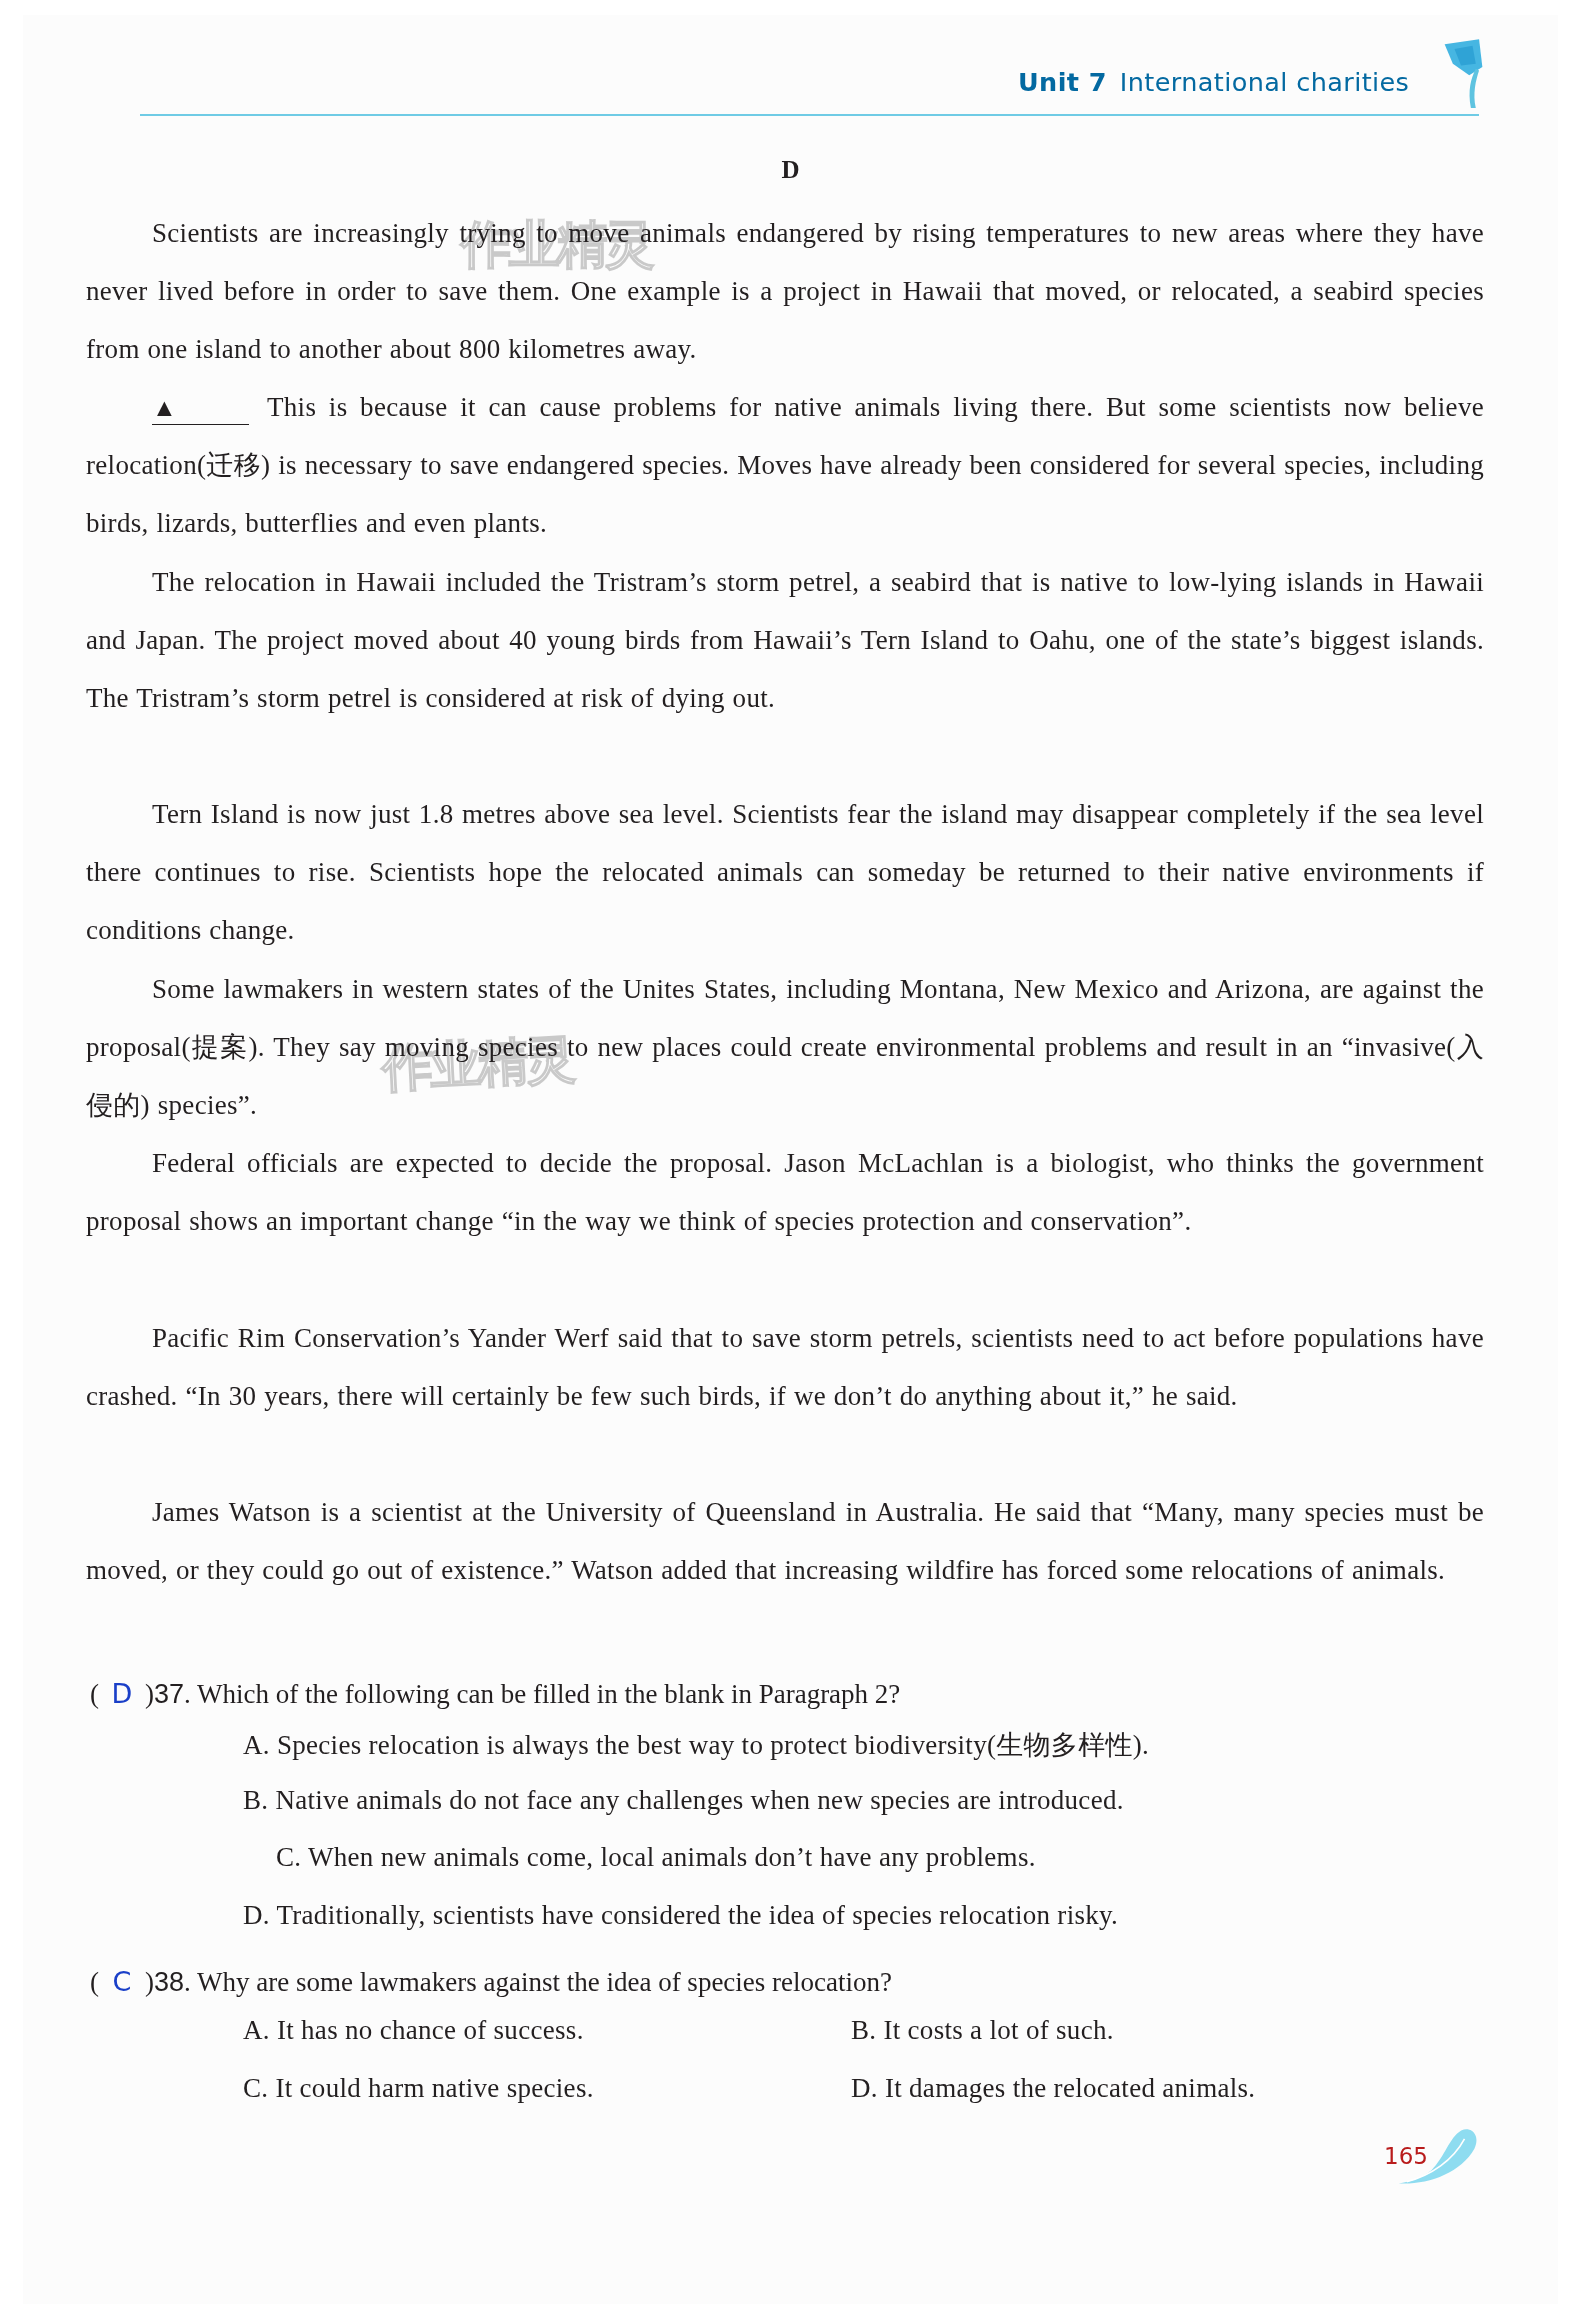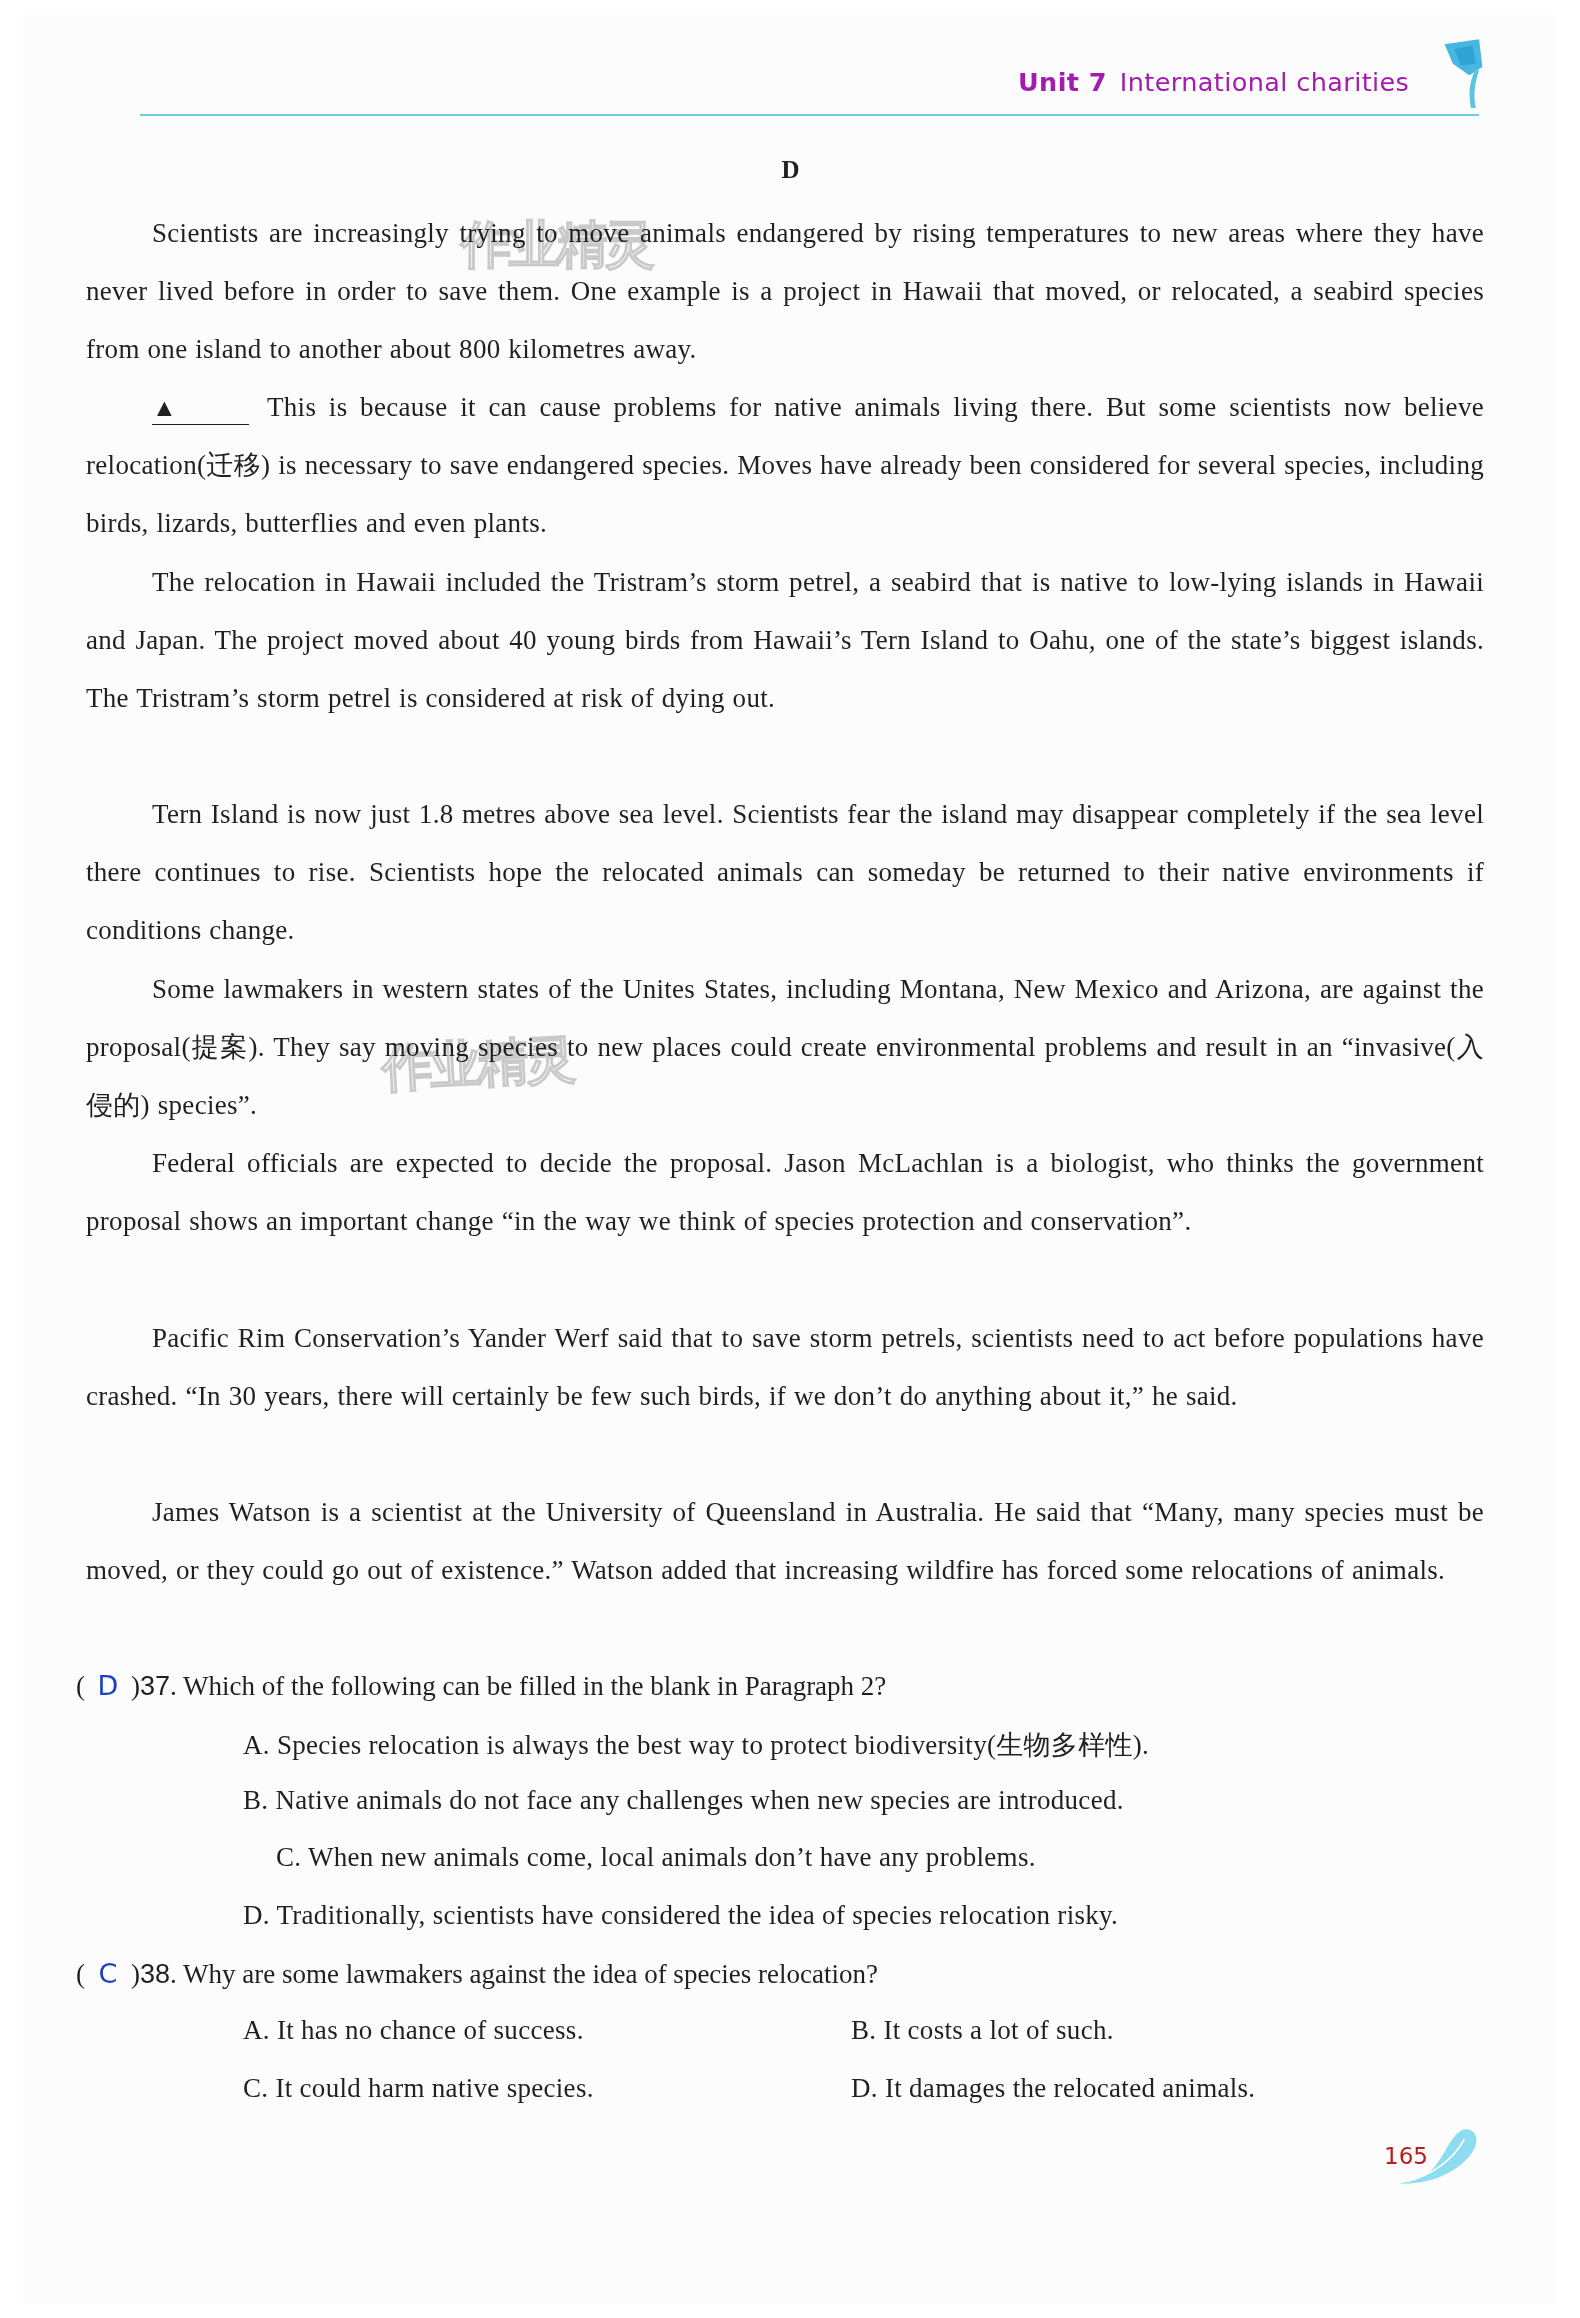--- a/index.html
+++ b/index.html
@@ -1,32 +1,32 @@
 <!DOCTYPE html>
 <html style="font-size:13px"><head>
 <meta charset="utf-8">
 <style>
   html, body { margin:0; padding:0; }
   body { width:1581px; height:2319px; background:#ffffff; position:relative; overflow:hidden;
          font-family:"Liberation Serif","DejaVu Serif",serif; color:#231f20; }
   .page { position:absolute; left:23px; top:15px; width:1535px; height:2289px; background:#fcfcfc; }
   .header { position:absolute; left:1018px; top:67px; font-family:"DejaVu Sans","Liberation Sans",sans-serif;
-            color:#a21caf; font-size:25.5px; letter-spacing:0.4px; white-space:nowrap; }
+            color:#0369a1; font-size:25.5px; letter-spacing:0.4px; white-space:nowrap; }
   .header .unit { font-weight:bold; margin-right:13px; }
   .header .title { font-weight:normal; }
   .cap-icon { position:absolute; left:1443px; top:39px; width:41px; height:71px; }
   .rule { position:absolute; left:140px; top:114px; width:1339px; height:1.6px; background:#6fcbe5; }
   .section-letter { position:absolute; left:0; width:1581px; top:156px; text-align:center;
                     font-weight:bold; font-size:25px; }
   .para { position:absolute; left:86px; width:1398px; font-size:27px; line-height:58px;
           text-align:justify; text-align-last:left; letter-spacing:0.3px; word-spacing:0.8px; }
   .para .first { display:inline-block; width:66px; }
   .blank { display:inline-block; width:97px; border-bottom:1.6px solid #231f20; text-align:center;
            line-height:33px; margin-right:18px; margin-left:66px; font-size:25px; }
-  .q { position:absolute; left:76px; font-size:27px; white-space:nowrap; }
+  .q { position:absolute; left:90px; font-size:27px; white-space:nowrap;margin-top:8px; }
   .q .answer { color:#1a3fc8; font-family:"DejaVu Sans","Liberation Sans",sans-serif; font-size:27px;
                display:inline-block; width:46px; text-align:center; }
   .q .num { font-family:"Liberation Sans","DejaVu Sans",sans-serif; }
   .opt { position:absolute; font-size:27px; white-space:nowrap; letter-spacing:0.3px; }
   .pagenum { position:absolute; left:1384px; top:2143px; color:#b91c1c;
              font-family:"DejaVu Sans","Liberation Sans",sans-serif; font-size:23px; }
   .feather { position:absolute; left:1382px; top:2124px; width:99px; height:66px; }
   .wm { position:absolute; font-family:"DejaVu Sans",sans-serif; font-size:51px; font-weight:bold;
         color:transparent; -webkit-text-stroke:1.2px #b9b9b9; opacity:0.75; letter-spacing:-3.3px; }
 </style>

